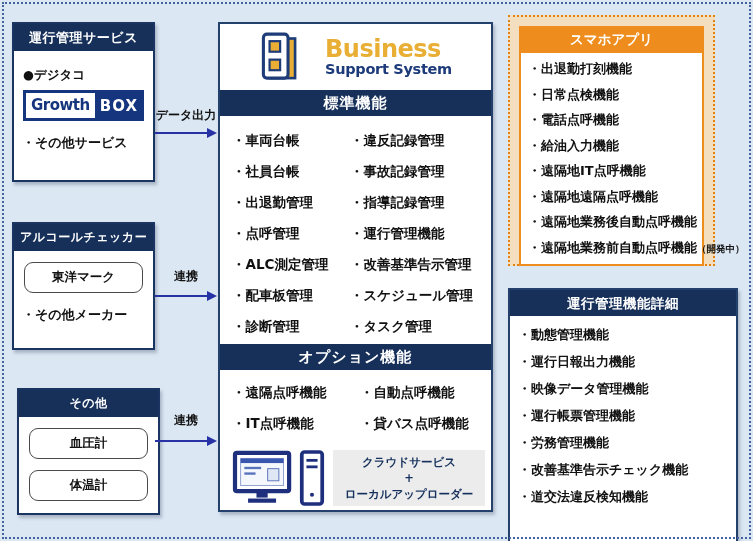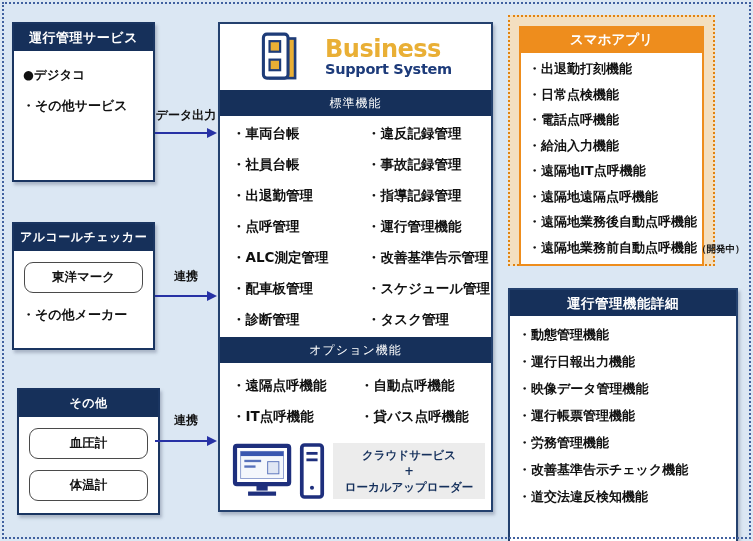--- a/index.html
+++ b/index.html
@@ -57,24 +57,24 @@
   .arrow-label {
     position:absolute; font-size:12px; font-weight:bold; color:#111;
     width:64px; text-align:center;
   }
   
   .center-box { left:218px; top:22px; width:275px; height:490px; border-color:#24416e; }
   .logo-row { height:66px; display:flex; align-items:center; justify-content:center; gap:22px; }
   .logo-text .l1 { color:#e9af35; font-weight:bold; font-size:24px; line-height:23px; letter-spacing:-.5px; }
   .logo-text .l2 { color:#1d3b7a; font-weight:bold; font-size:14.5px; line-height:16px; letter-spacing:-.3px; }
   .sec-bar {
-    background:#16305a; color:#fff; font-weight:normal; font-size:12px;
+    background:#16305a; color:#fff; font-weight:bold; font-size:15px;
     height:26px; line-height:26px; text-align:center; letter-spacing:1px;
   }
-  .fn-cols { display:flex; padding:2px 4px 2px 12px;gap:17px; }
+  .fn-cols { display:flex; padding:9px 4px 2px 12px; }
   .fn-col1 { flex:0 0 118px; }
   .fn-col2 { flex:1; }
   .fn-item { font-size:13.5px; font-weight:bold; color:#111; line-height:31px; white-space:nowrap; }
   .opt-cols { display:flex; padding:7px 4px 2px 12px; }
   .opt-cols .fn-col1 { flex:0 0 128px; }
   .bottom-row { display:flex; align-items:center; padding:9px 6px 8px 12px; gap:8px; }
   .pc-icons { display:flex; align-items:flex-end; gap:5px; }
   .infra-box {
     flex:1; background:#ececec; height:56px;
     display:flex; flex-direction:column; align-items:center; justify-content:center;
@@ -100,20 +100,24 @@
   .detail-item { font-size:13px; font-weight:bold; color:#111; line-height:27px; white-space:nowrap; }
 </style>
 </head>
 <body>
 
 <div class="frame"></div>
 
 <div class="navy-box panel1">
   <div class="navy-hdr">運行管理サービス</div>
   <div class="lead">●デジタコ</div>
+  <div class="gb-logo">
+    <span class="gb-growth">Growth</span>
+    <span class="gb-box">BOX</span>
+  </div>
   <div class="panel-foot">・その他サービス</div>
 </div>
 
 <div class="navy-box panel2">
   <div class="navy-hdr">アルコールチェッカー</div>
   <div>
       <div class="chip">東洋マーク</div>
     </div>
   <div class="panel-foot">・その他メーカー</div>
 </div>

